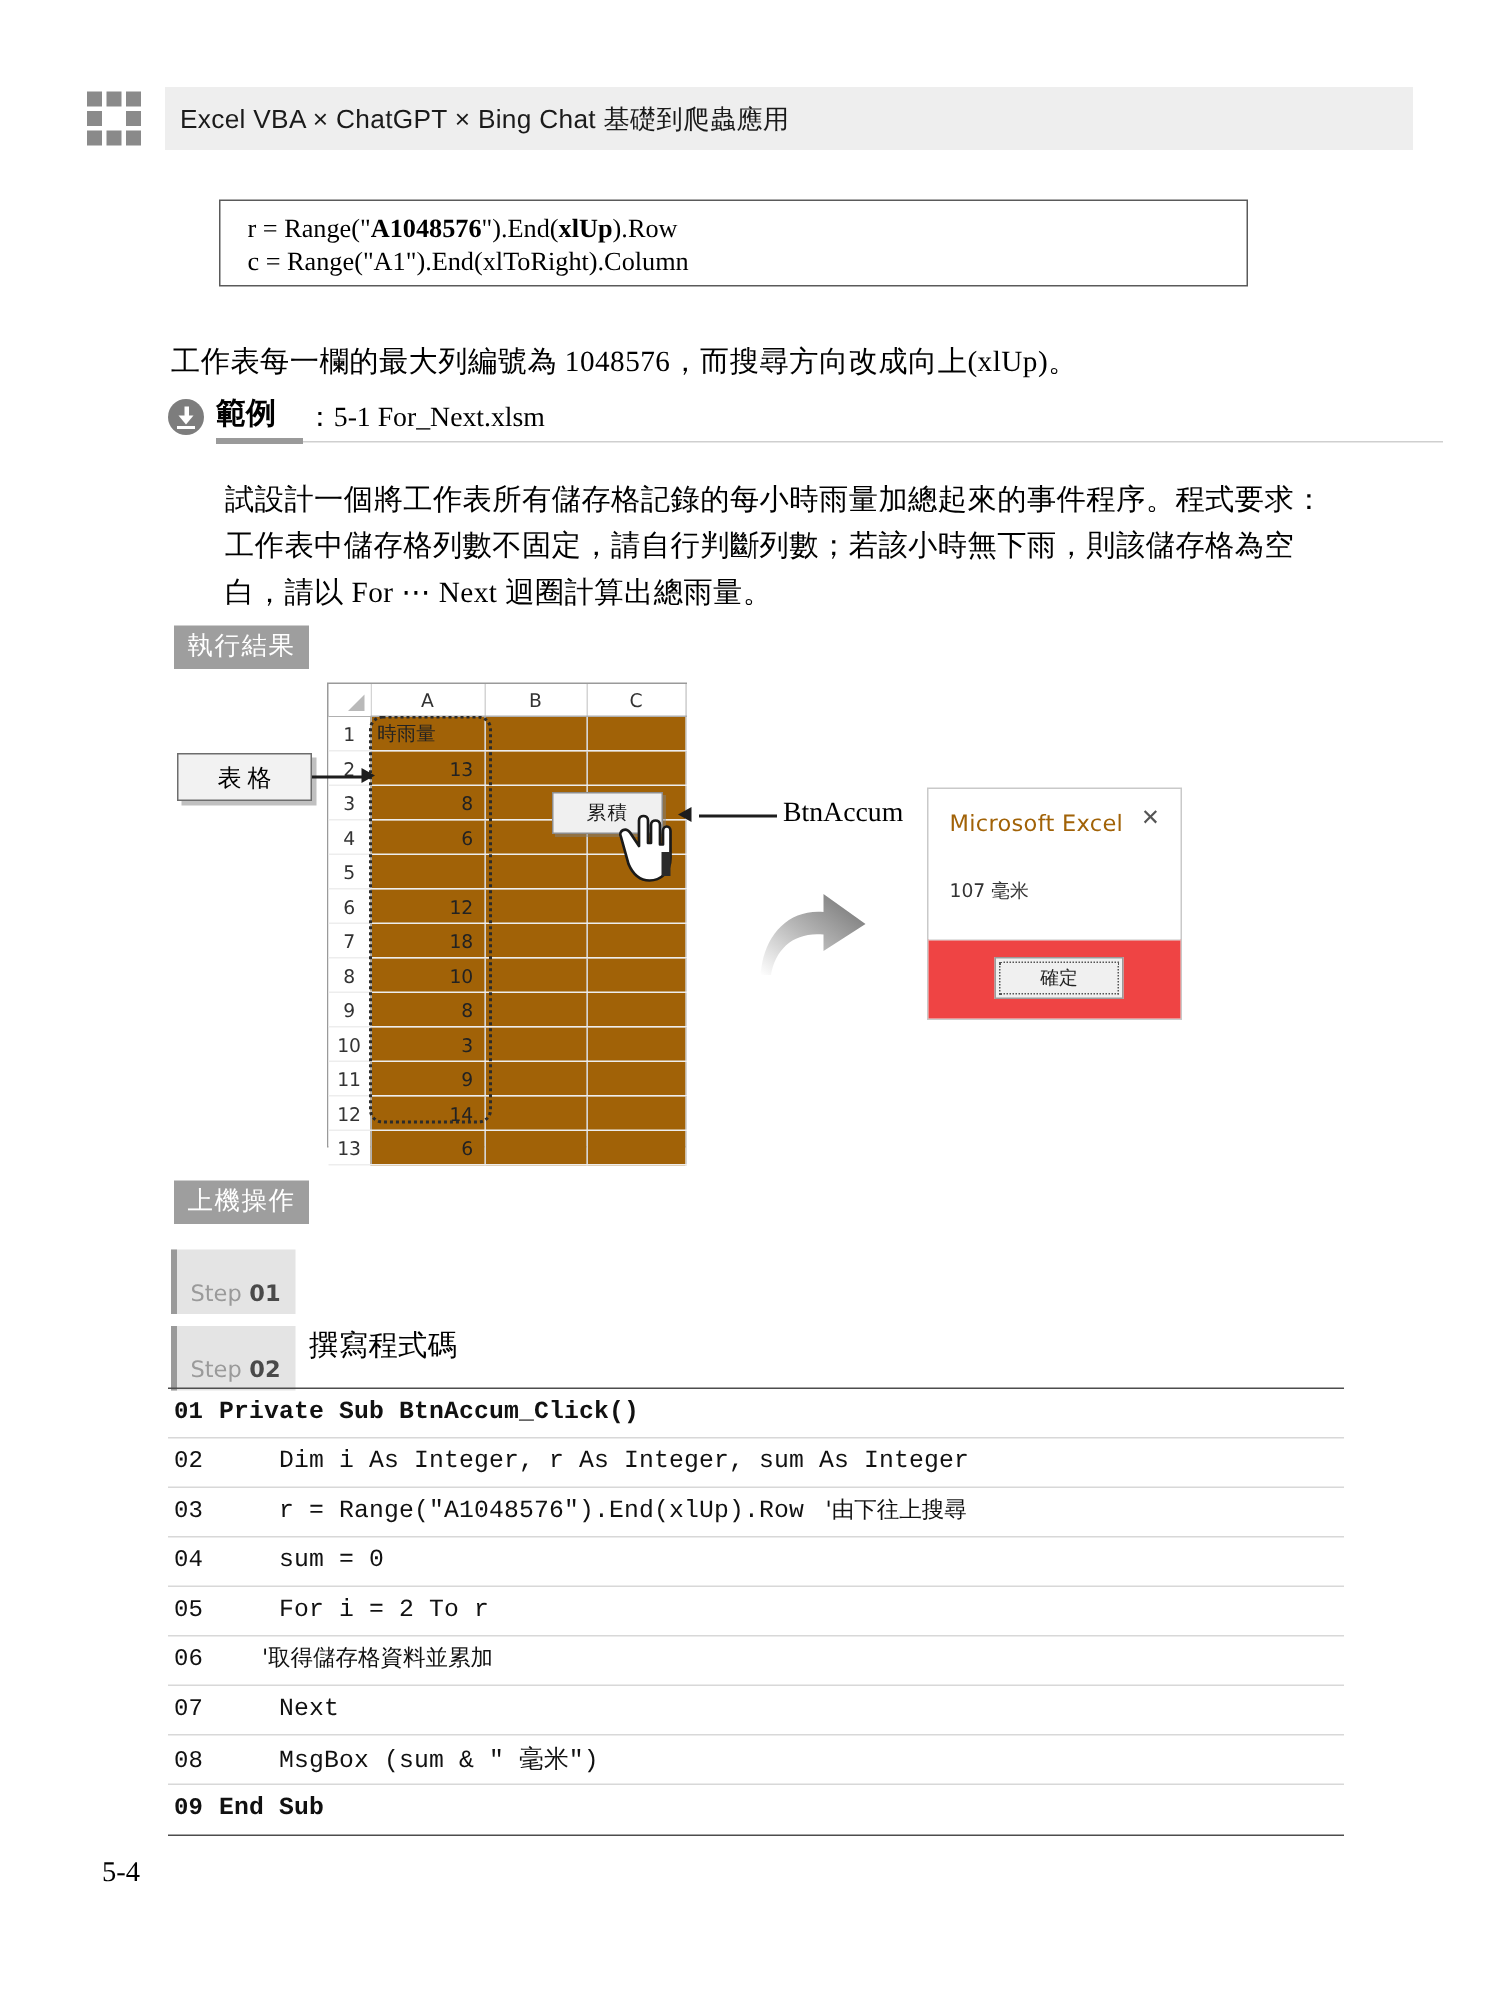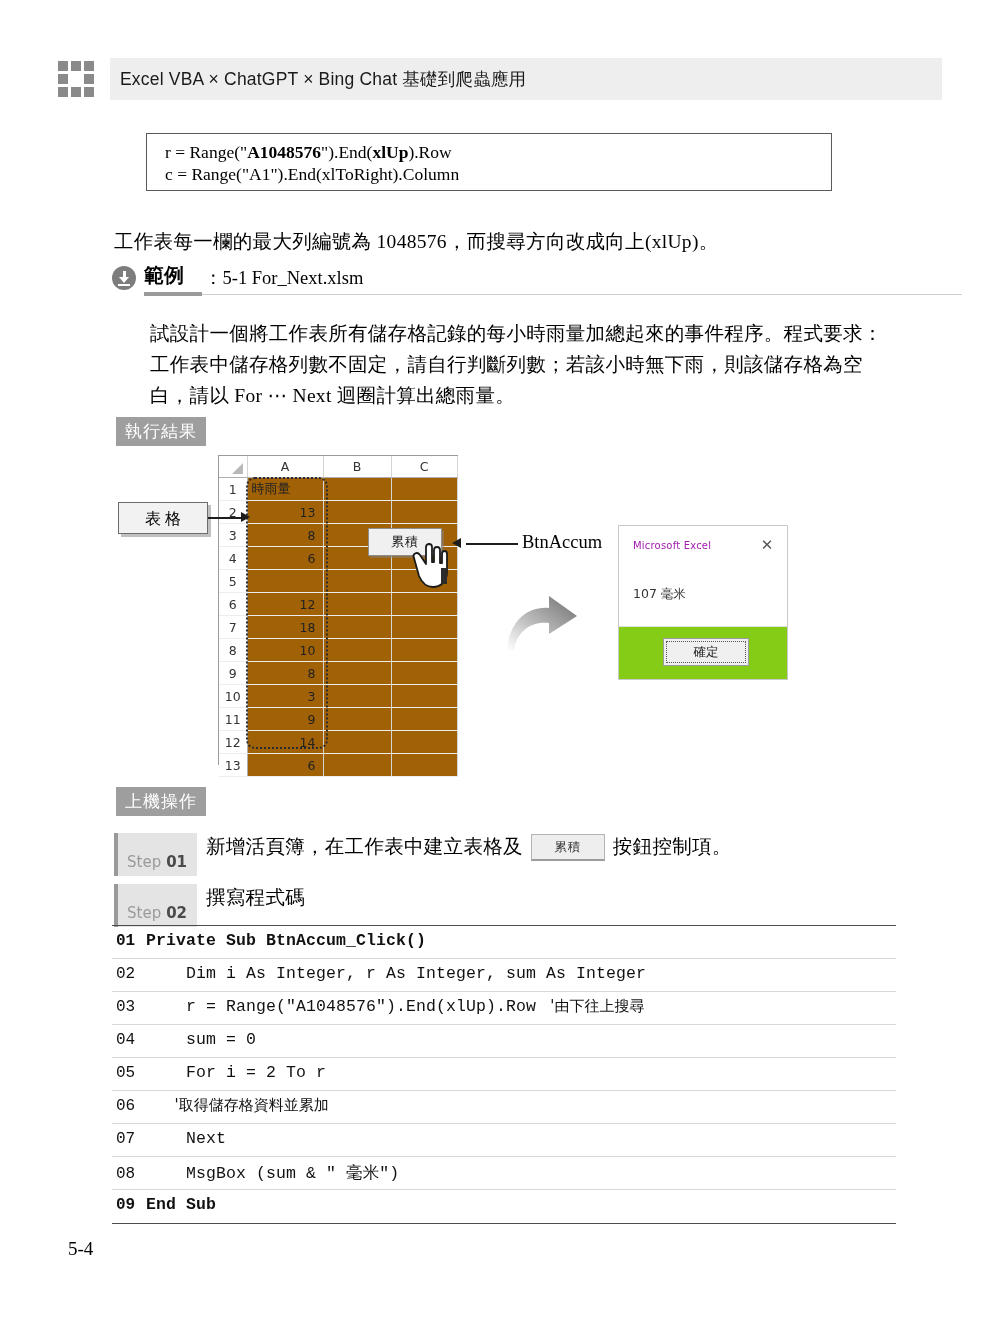--- a/index.html
+++ b/index.html
@@ -345,22 +345,22 @@
     height: 155px;
     background: #ffffff;
     border: 1px solid #c9c9c9;
     box-sizing: border-box;
     font-family: "DejaVu Sans", "Liberation Sans", sans-serif;
   }
   .msgbox-title {
     position: absolute;
     left: 14px;
     top: 14px;
-    font-size: 10px;
-    color: #a21caf;
+    font-size: 15px;
+    color: #a16207;
     letter-spacing: 0.2px;
   }
   .msgbox-close {
     position: absolute;
     right: 12px;
     top: 12px;
     width: 16px;
     height: 16px;
     color: #555;
     font-size: 15px;
@@ -371,21 +371,21 @@
     position: absolute;
     left: 14px;
     top: 60px;
     font-size: 12.5px;
     color: #333;
   }
   .msgbox-footer {
     position: absolute;
     left: 0; right: 0; bottom: 0;
     height: 52px;
-    background: #84cc16;
+    background: #ef4444;
     border-top: 1px solid #e2e2e2;
   }
   .msgbox-ok {
     position: absolute;
     left: 44px;
     top: 11px;
     width: 84px;
     height: 26px;
     background: #f0f0f0;
     border: 1px solid #9b9b9b;
@@ -688,21 +688,20 @@
   </div>
 </div>
 
 <div class="section-tag" id="tag-steps">上機操作</div>
 
 <div class="step-row" id="step-1">
   <div class="step-chip">
     <span class="sw">Step</span>
     <span class="sn">01</span>
   </div>
-  <div class="step-text"><span>新增活頁簿，在工作表中建立表格及</span><span class="inline-btn">累積</span><span>按鈕控制項。</span></div>
 </div>
 
 <div class="step-row" id="step-2">
   <div class="step-chip">
     <span class="sw">Step</span>
     <span class="sn">02</span>
   </div>
   <div class="step-text">撰寫程式碼</div>
 </div>
 

